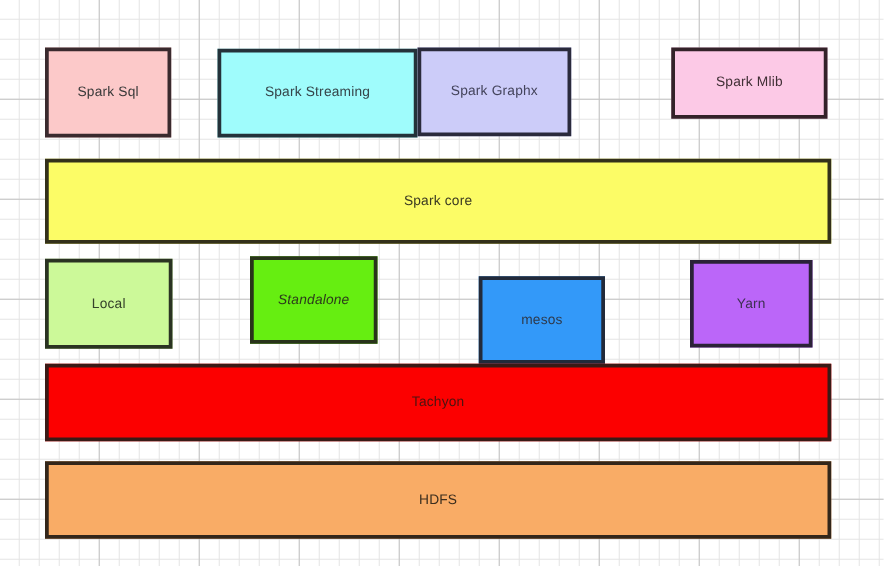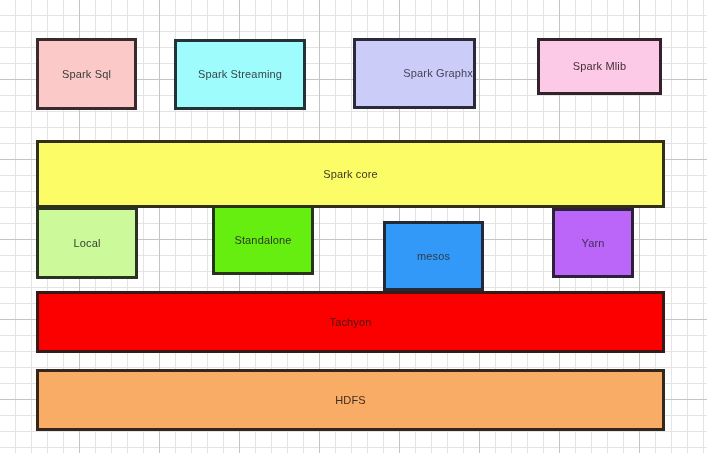--- a/index.html
+++ b/index.html
@@ -47,32 +47,32 @@
     user-select: none;
   }
 
   .node-label {
     display: block;
     pointer-events: none;
   }
 
   
   #n-spark-sql        { left: 36px;  top: 38px;  width: 101px; height: 72px; }
-  #n-spark-streaming  { left: 174px; top: 39px;  width: 132px; height: 71px; }
-  #n-spark-graphx     { left: 353px; top: 38px;  width: 123px; height: 71px; justify-content: flex-end; }
+  #n-spark-streaming  { left: 174px; top: 39px;  width: 160px; height: 71px; }
+  #n-spark-graphx     { left: 334px; top: 38px;  width: 123px; height: 71px; }
   #n-spark-mlib       { left: 537px; top: 38px;  width: 125px; height: 57px; }
 
   
-  #n-spark-core       { left: 36px;  top: 140px; width: 629px; height: 68px; }
+  #n-spark-core       { left: 36px;  top: 127px; width: 629px; height: 68px; }
 
   
   #n-local            { left: 36px;  top: 207px; width: 102px; height: 72px; }
-  #n-standalone       { left: 212px; top: 205px; width: 102px; height: 70px; }
+  #n-standalone       { left: 200px; top: 205px; width: 102px; height: 70px; font-style: italic; }
   #n-mesos            { left: 383px; top: 221px; width: 101px; height: 70px; }
-  #n-yarn             { left: 552px; top: 208px; width: 82px; height: 70px; }
+  #n-yarn             { left: 552px; top: 208px; width: 98px; height: 70px; }
 
   
   #n-tachyon          { left: 36px;  top: 291px; width: 629px; height: 62px; }
 
   
   #n-hdfs             { left: 36px;  top: 369px; width: 629px; height: 62px; }
 </style>
 </head>
 <body>
 

